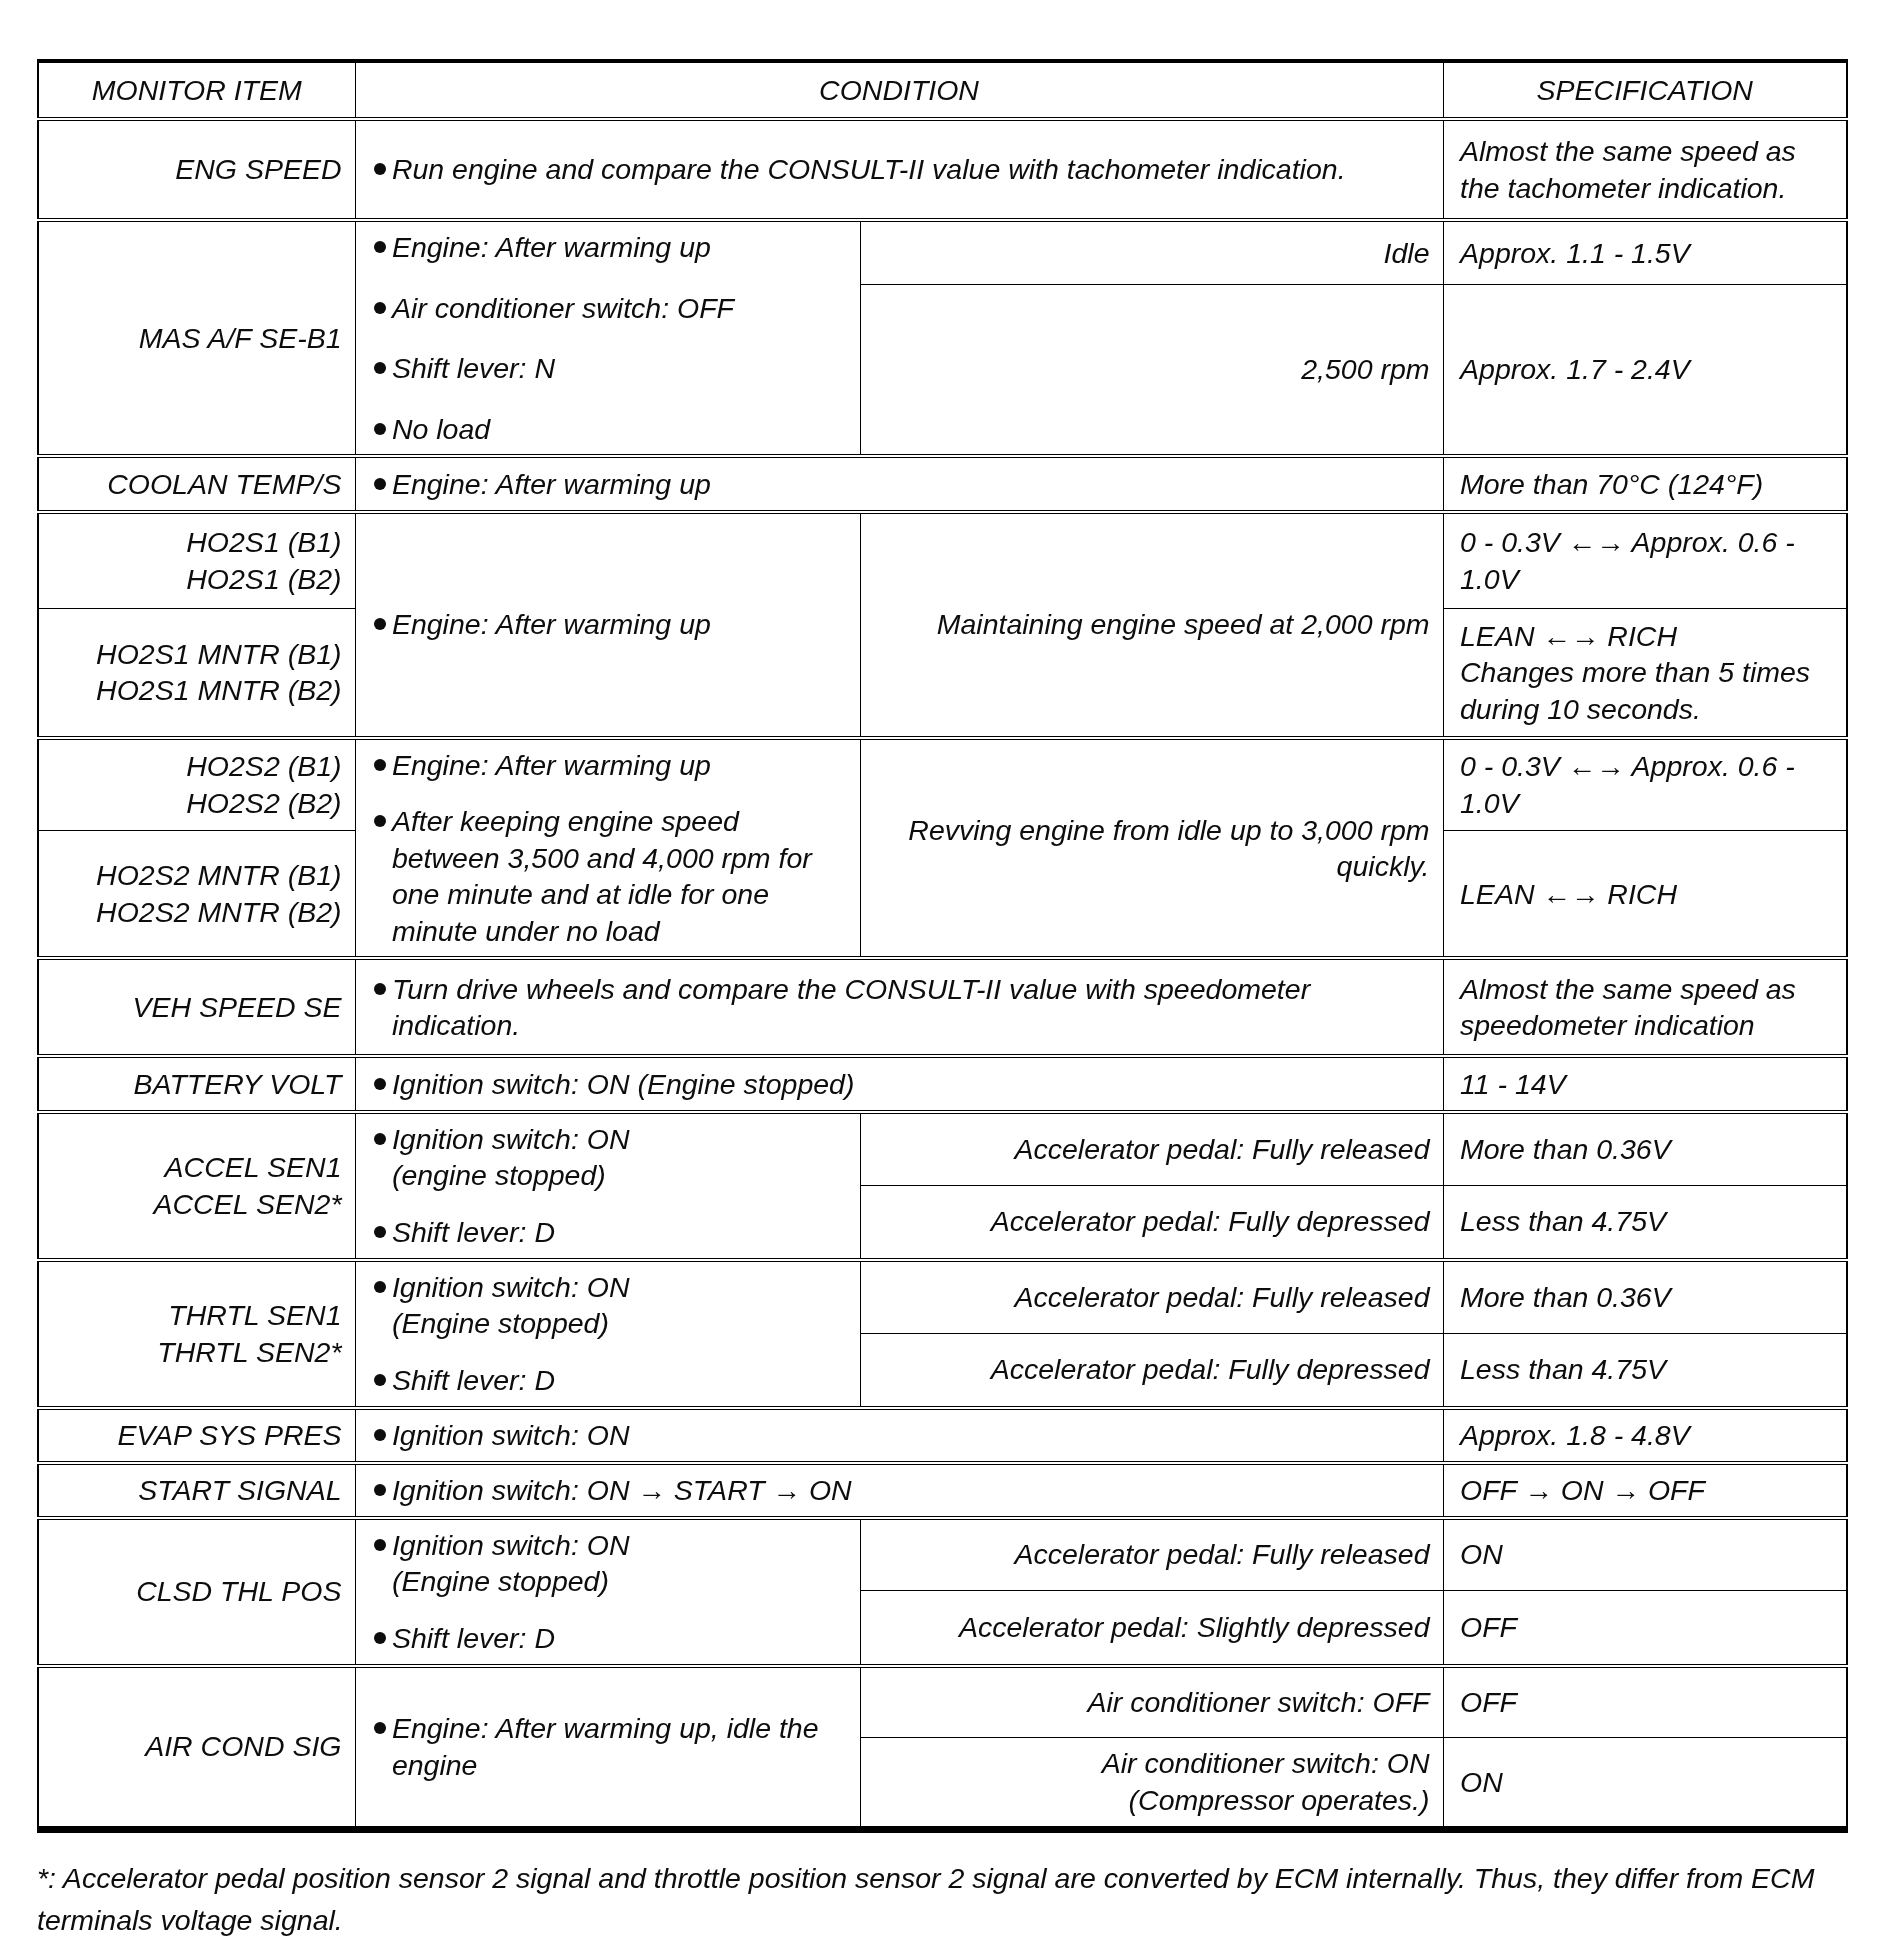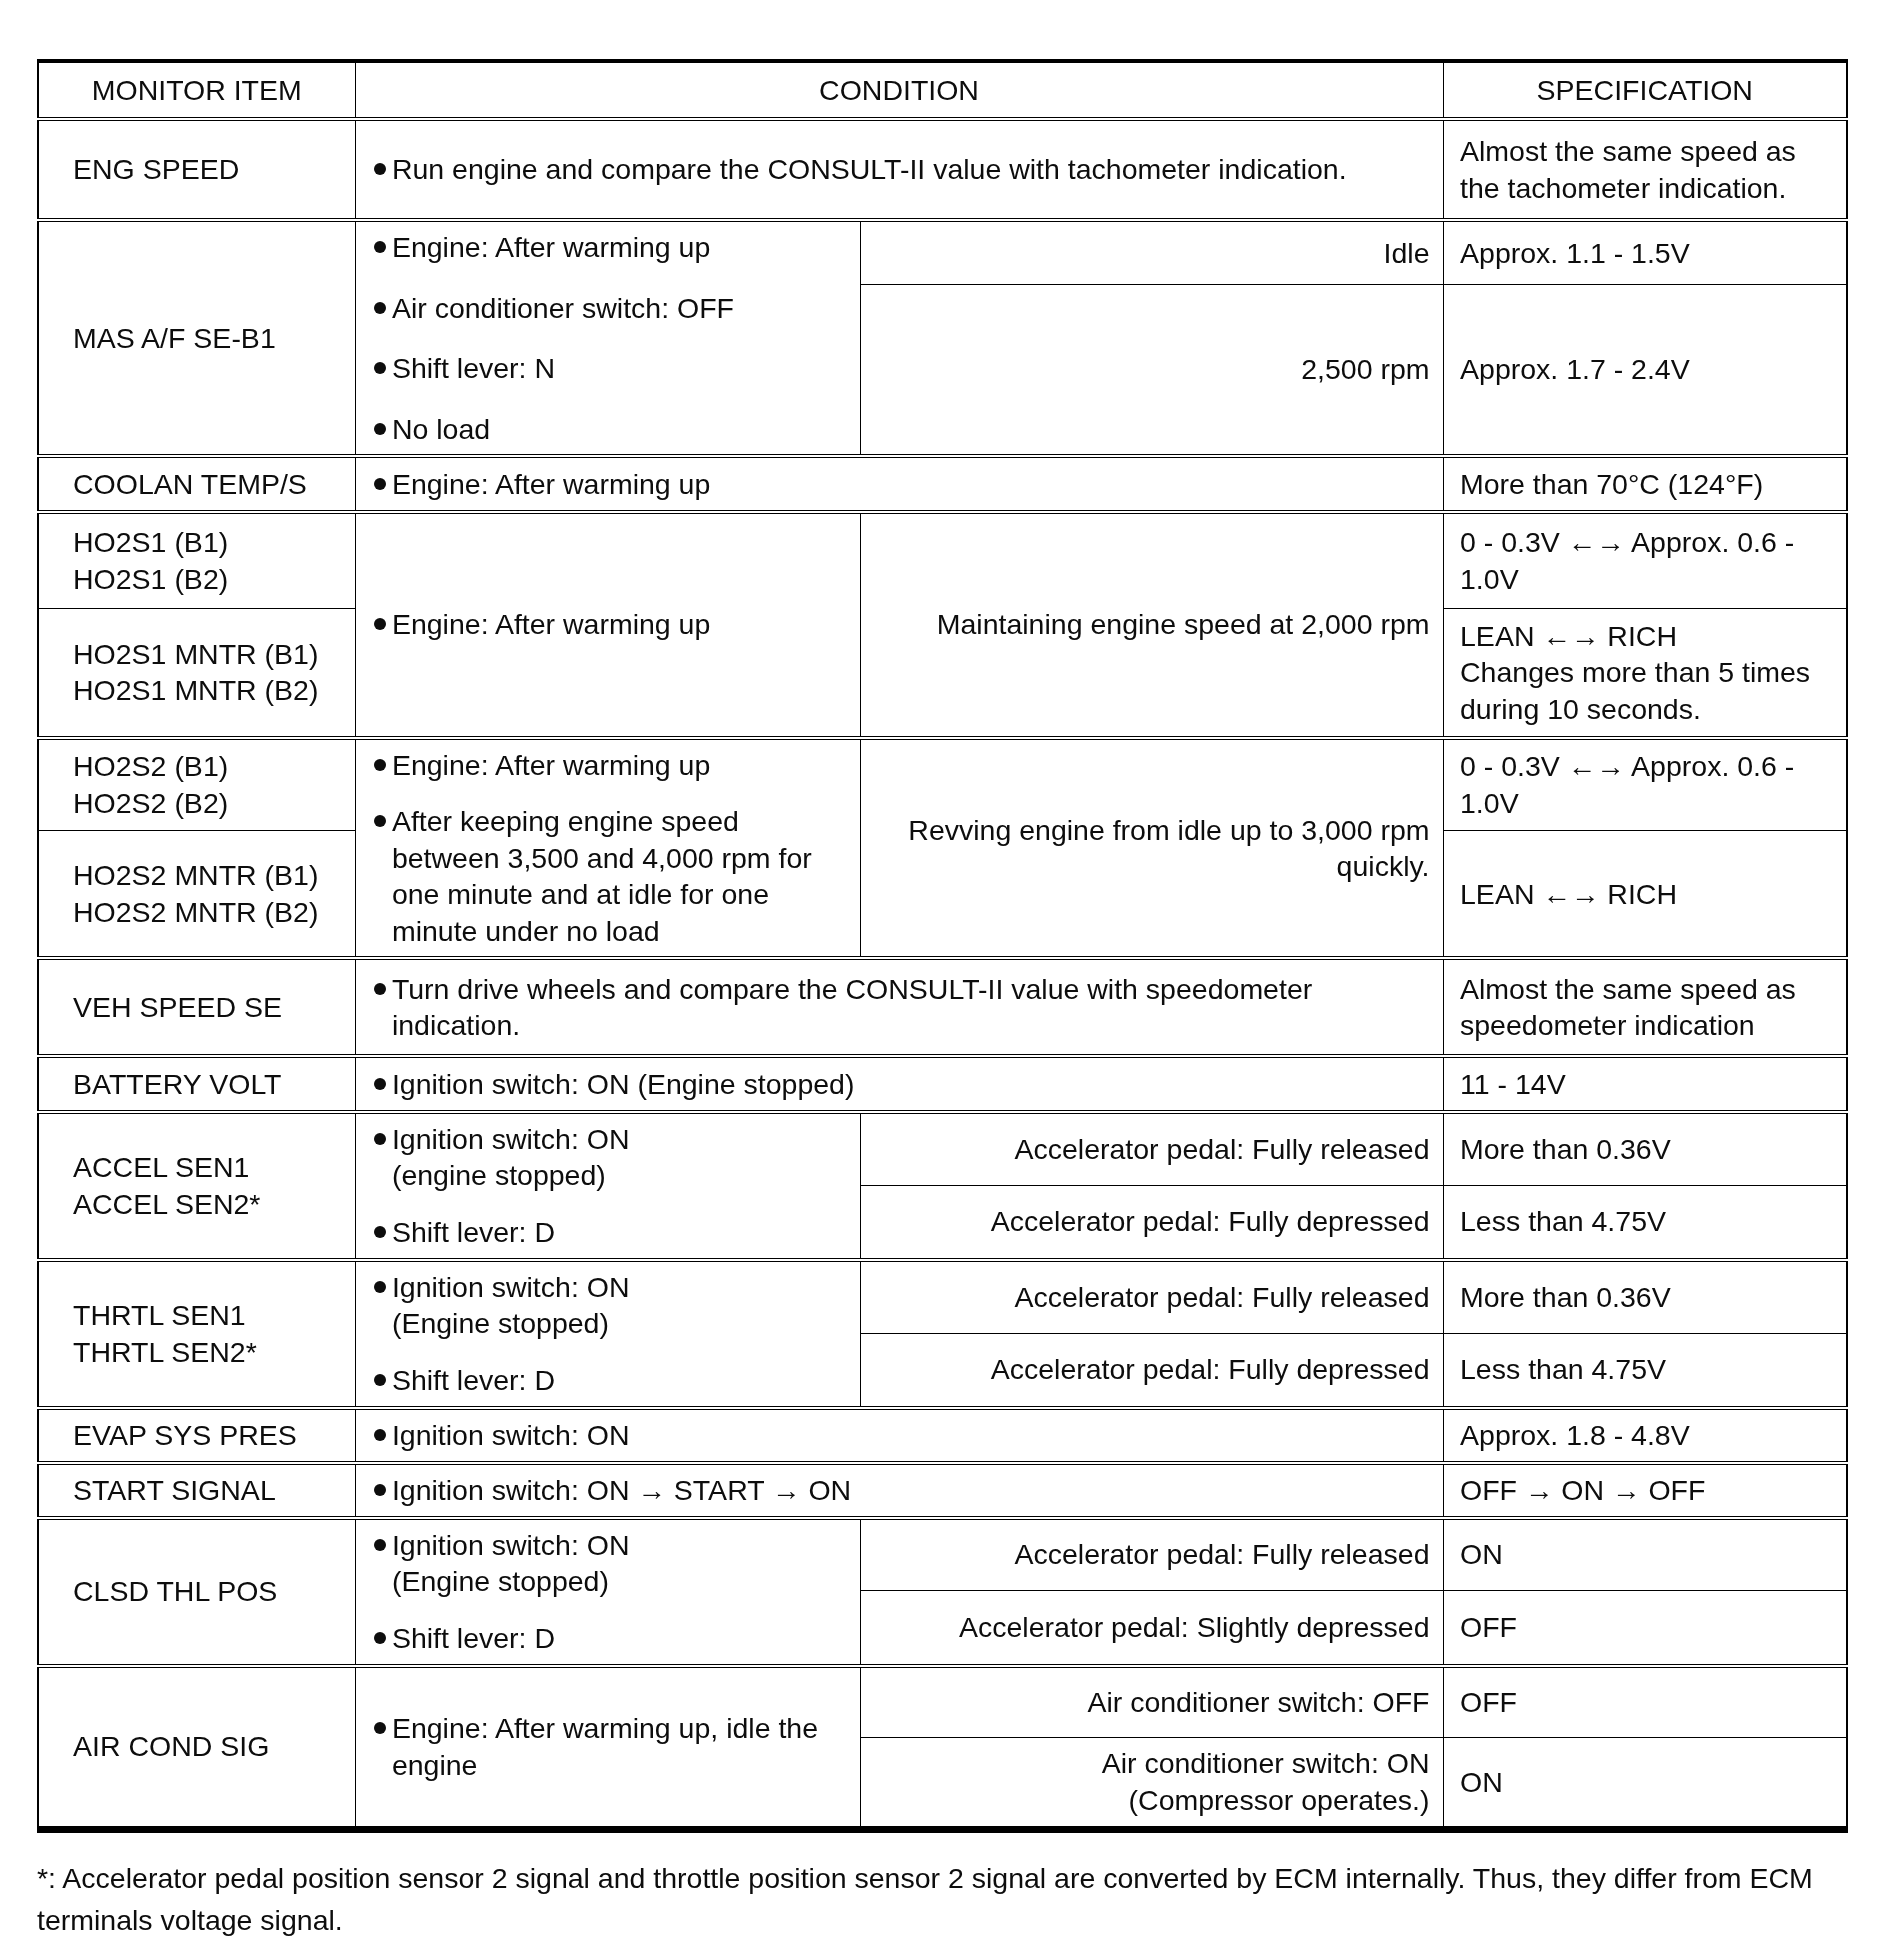--- a/index.html
+++ b/index.html
@@ -9,20 +9,21 @@
   }
   body {
     width: 1897px;
     height: 1959px;
     font-family: "Liberation Sans", sans-serif;
     color: #0d0d0d;
     -webkit-font-smoothing: antialiased;
   }
   .page {
     padding: 59px 51px 0 37px;
+    font-style: italic;
   }
   table.spec-table {
     border-collapse: collapse;
     table-layout: fixed;
     width: 1809px;
     border: 2.8px solid #000;
     border-top: 4.6px solid #000;
     border-bottom: 7.3px solid #000;
   }
   th, td {
@@ -33,21 +34,21 @@
     font-weight: 400;
     padding: 7.3px 13px;
     overflow: hidden;
   }
   th {
     border-bottom: 4.6px double #000;
     text-align: center;
     font-weight: 400;
   }
   tr.grp > td { border-top: 4.6px double #000; }
-  td.item { padding-left: 34px; }
+  td.item { padding-left: 11px; text-align: right; }
   td.cond  { padding-left: 18.4px; }
   td.cond2 { padding-left: 20px; text-align: right; }
   td.spec  { padding-left: 16.5px; padding-right: 11px; }
   .pre { white-space: pre-line; }
   .bullets { display: flex; flex-direction: column; gap: 24px; }
   .bullets.tight { gap: 20px; }
   .bullet { display: flex; gap: 6px; align-items: flex-start; }
   .dot {
     flex: 0 0 12px;
     width: 12px; height: 12px;

